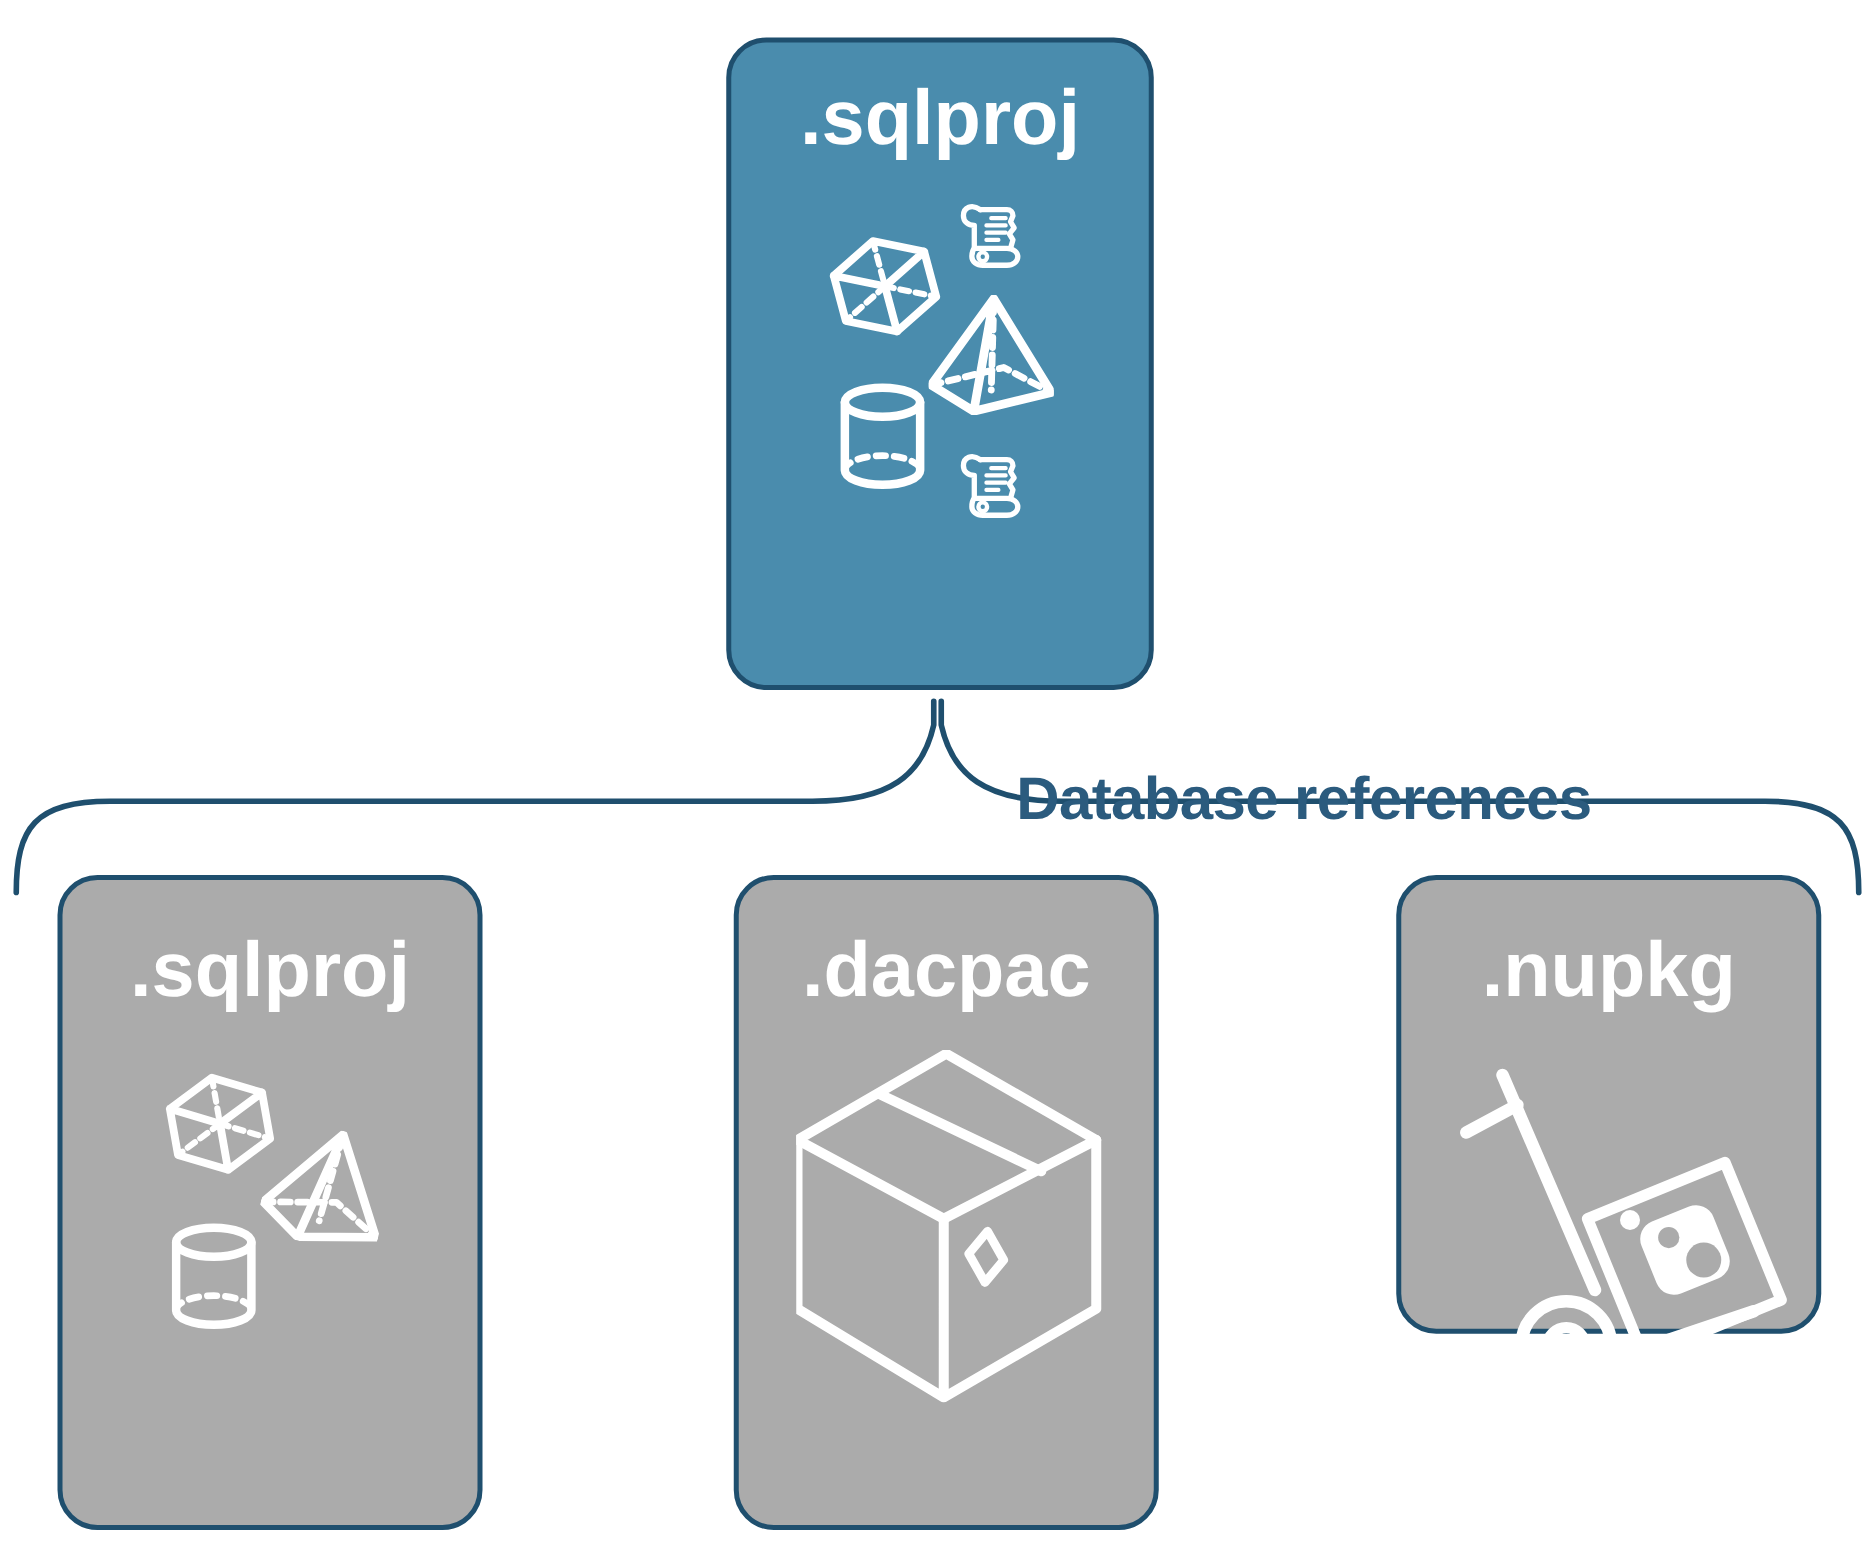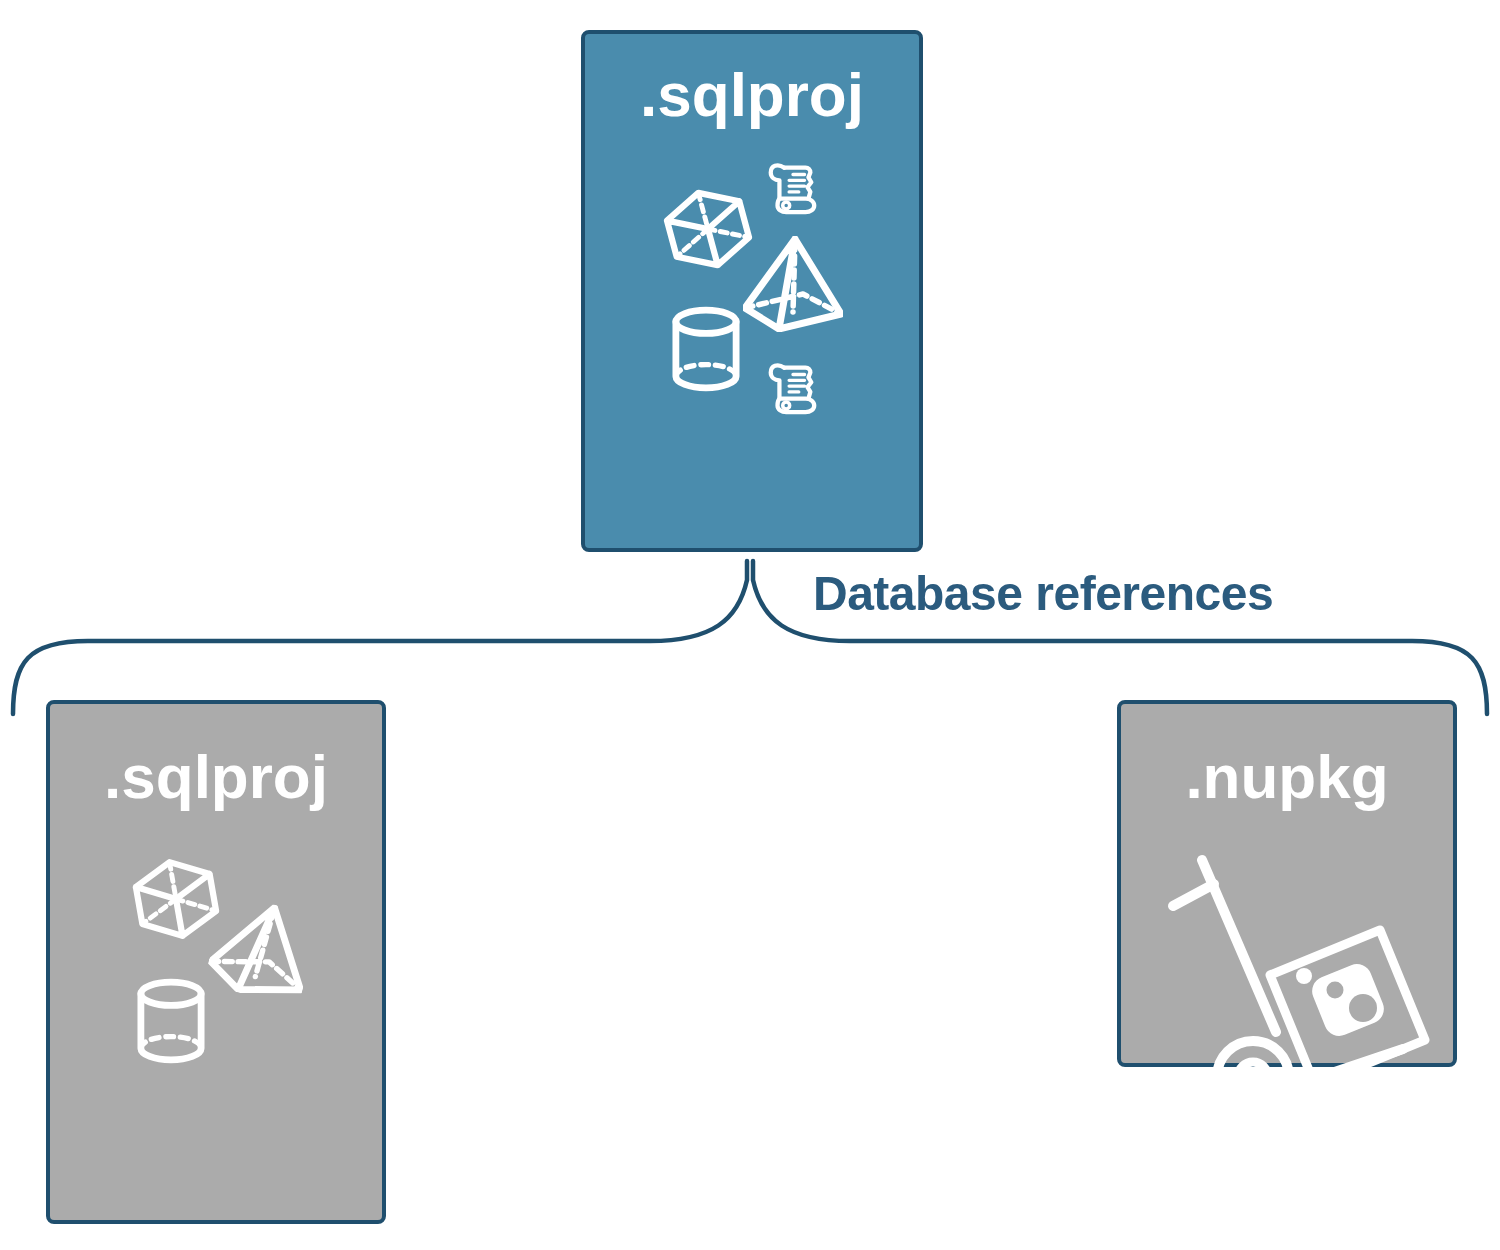--- a/index.html
+++ b/index.html
@@ -7,31 +7,31 @@
     --node-gray-fill:#ababab;
     --outline:#1f4f6e;
     --icon-stroke:#ffffff;
     --label-text:#2b5b7e;
     --background-color:#ffffff;
   }
   html,body{margin:0;padding:0;}
   body{background:var(--background-color);font-family:"Liberation Sans",sans-serif;}
   .canvas{position:relative;width:1500px;height:1250px;background:var(--background-color);overflow:hidden;}
 
-  .node{position:absolute;box-sizing:border-box;border:4px solid var(--outline);border-radius:8px;}
+  .node{position:absolute;box-sizing:border-box;border:4px solid var(--outline);border-radius:32px;}
   .node-accent{background:var(--node-accent-fill);}
   .node-gray{background:var(--node-gray-fill);}
 
   .node-title{position:absolute;left:0;right:0;text-align:center;color:#ffffff;
               font-weight:700;font-size:62px;line-height:1;letter-spacing:0;}
 
   .brace{position:absolute;left:0;top:0;width:1500px;height:1250px;pointer-events:none;}
   .brace path{fill:none;stroke:var(--outline);stroke-width:4.5;stroke-linecap:round;}
 
-  .connector-label{position:absolute;left:813px;top:570px;font-weight:700;font-size:48px;
+  .connector-label{position:absolute;left:813px;top:616px;font-weight:700;font-size:48px;
                    line-height:1;letter-spacing:-0.5px;color:var(--label-text);white-space:nowrap;}
 
   .icon{position:absolute;}
 
   
   .ic{stroke:var(--icon-stroke);fill:none;stroke-linejoin:round;stroke-linecap:round;}
   .icd{stroke:var(--icon-stroke);fill:none;stroke-linejoin:round;stroke-linecap:round;}
   .ifill{fill:var(--icon-stroke);stroke:none;}
   .ihole{fill:var(--node-gray-fill);stroke:none;}
 </style>
@@ -117,20 +117,26 @@
         <use href="#sym-cube"></use>
       </svg>
     <svg class="icon" style="left:163px;top:199px;width:98px;height:94px;transform:rotate(14deg);">
         <use href="#sym-pyramid"></use>
       </svg>
     <svg class="icon" style="left:87px;top:274px;width:68px;height:86px;">
         <use href="#sym-cylinder"></use>
       </svg>
   </div>
 
+  <div class="node node-gray" style="left:587px;top:700px;width:340px;height:524px;">
+    <div class="node-title" style="top:42px;">.dacpac</div>
+    <svg class="icon" style="left:46px;top:136px;width:245px;height:282px;">
+        <use href="#sym-package"></use>
+      </svg>
+  </div>
 
   <div class="node node-gray" style="left:1117px;top:700px;width:340px;height:367px;">
     <div class="node-title" style="top:42px;">.nupkg</div>
     <svg class="icon" style="left:19px;top:136px;width:300px;height:300px;">
         <use href="#sym-handtruck"></use>
       </svg>
   </div>
 
 </div>
 

